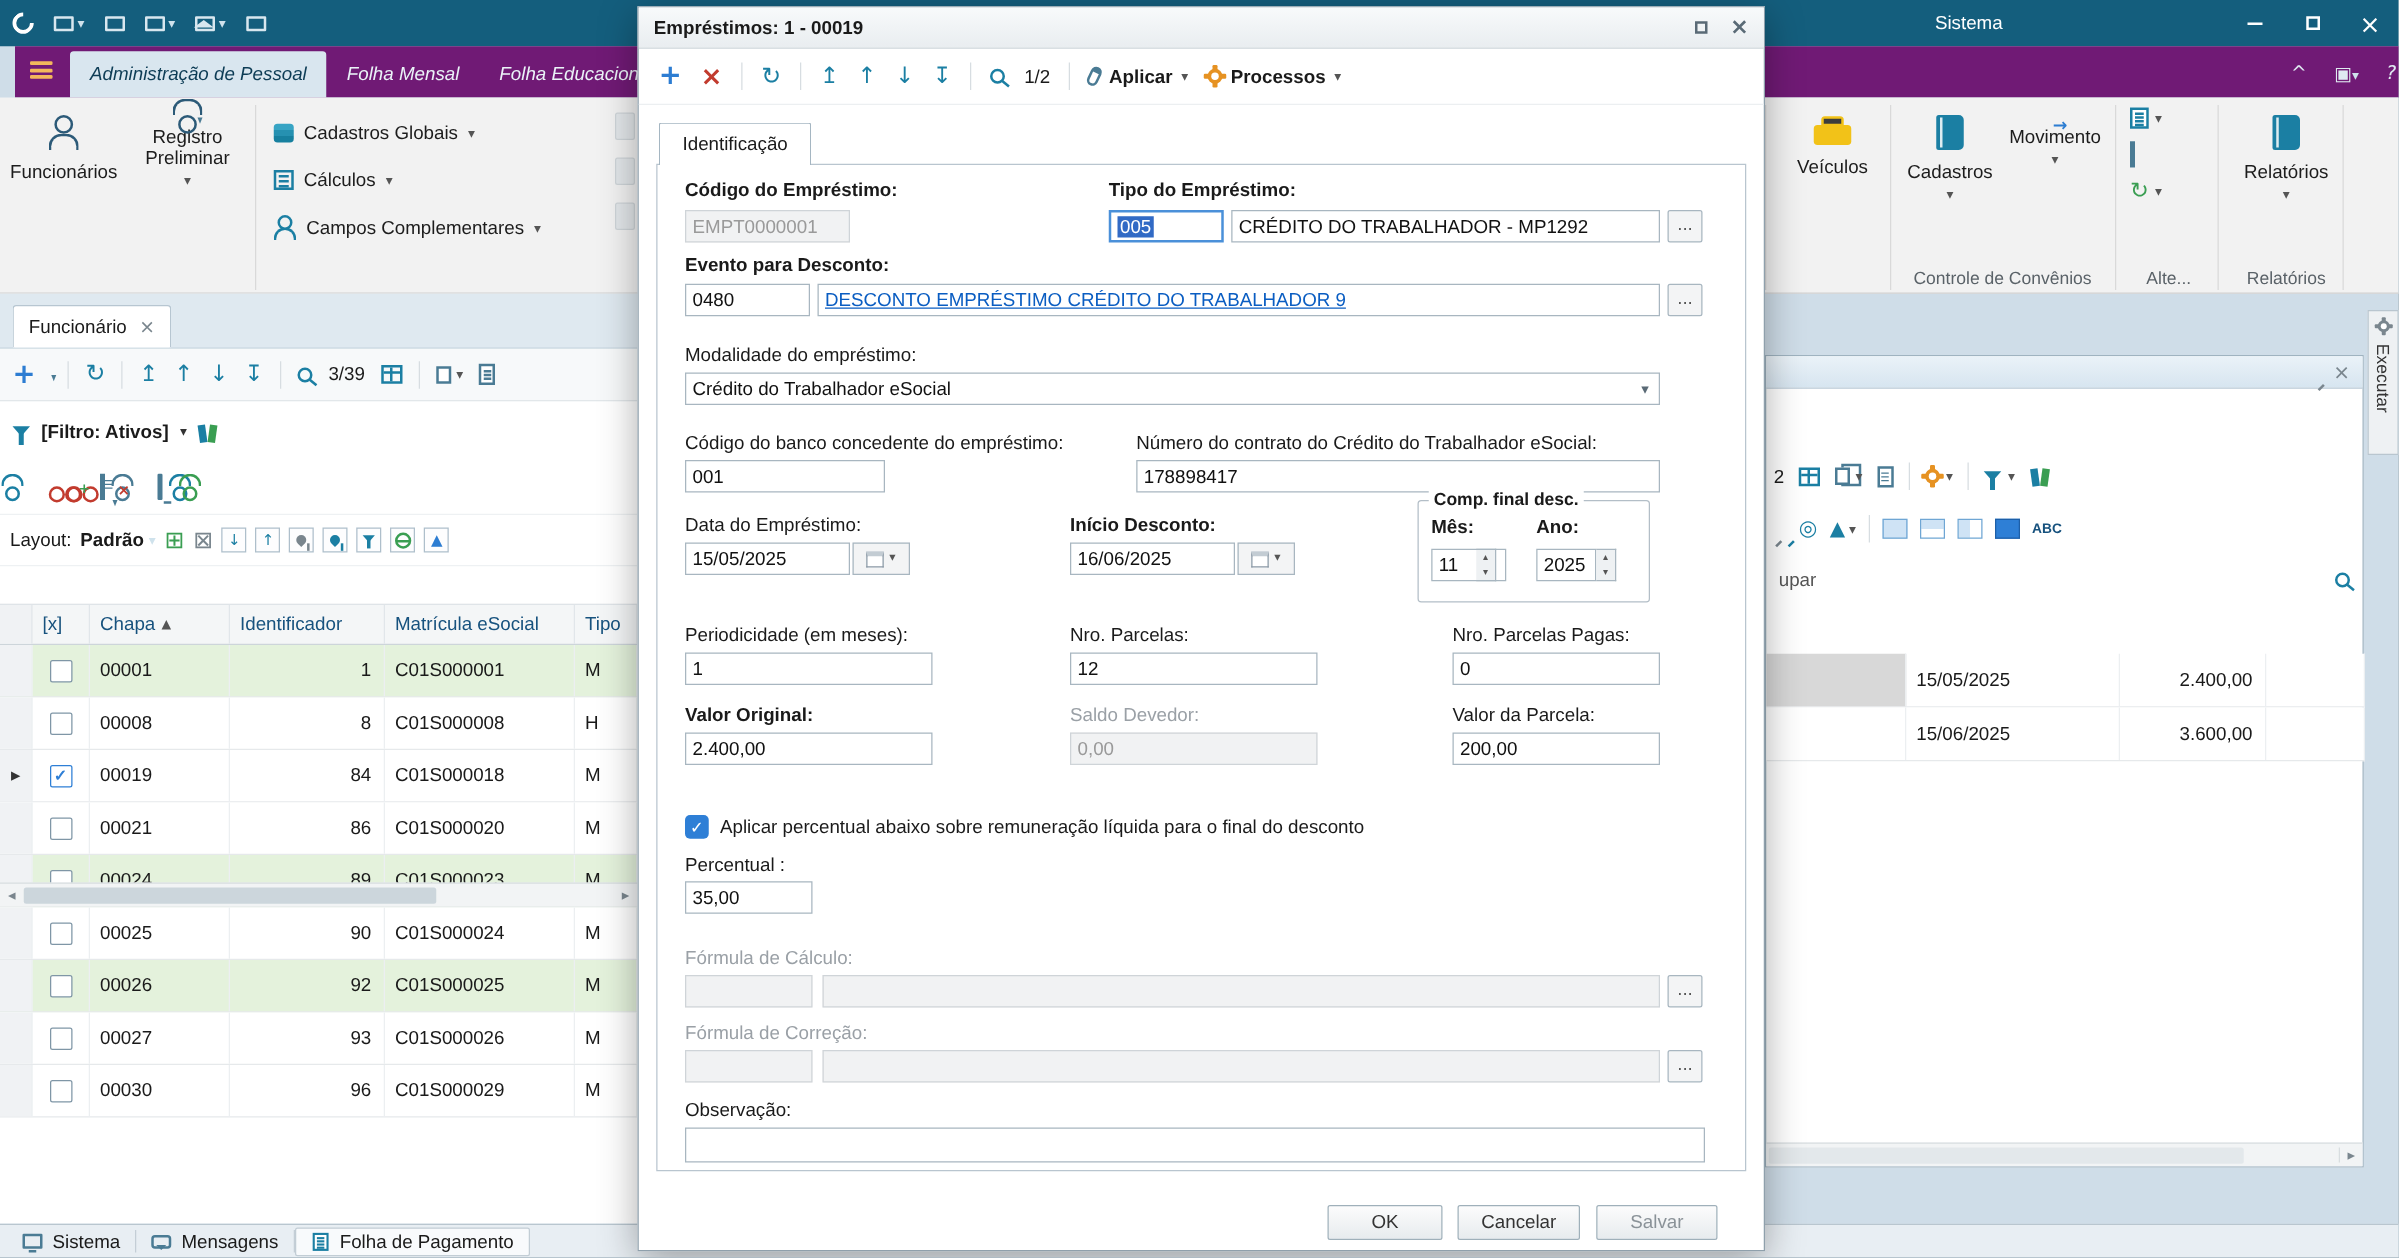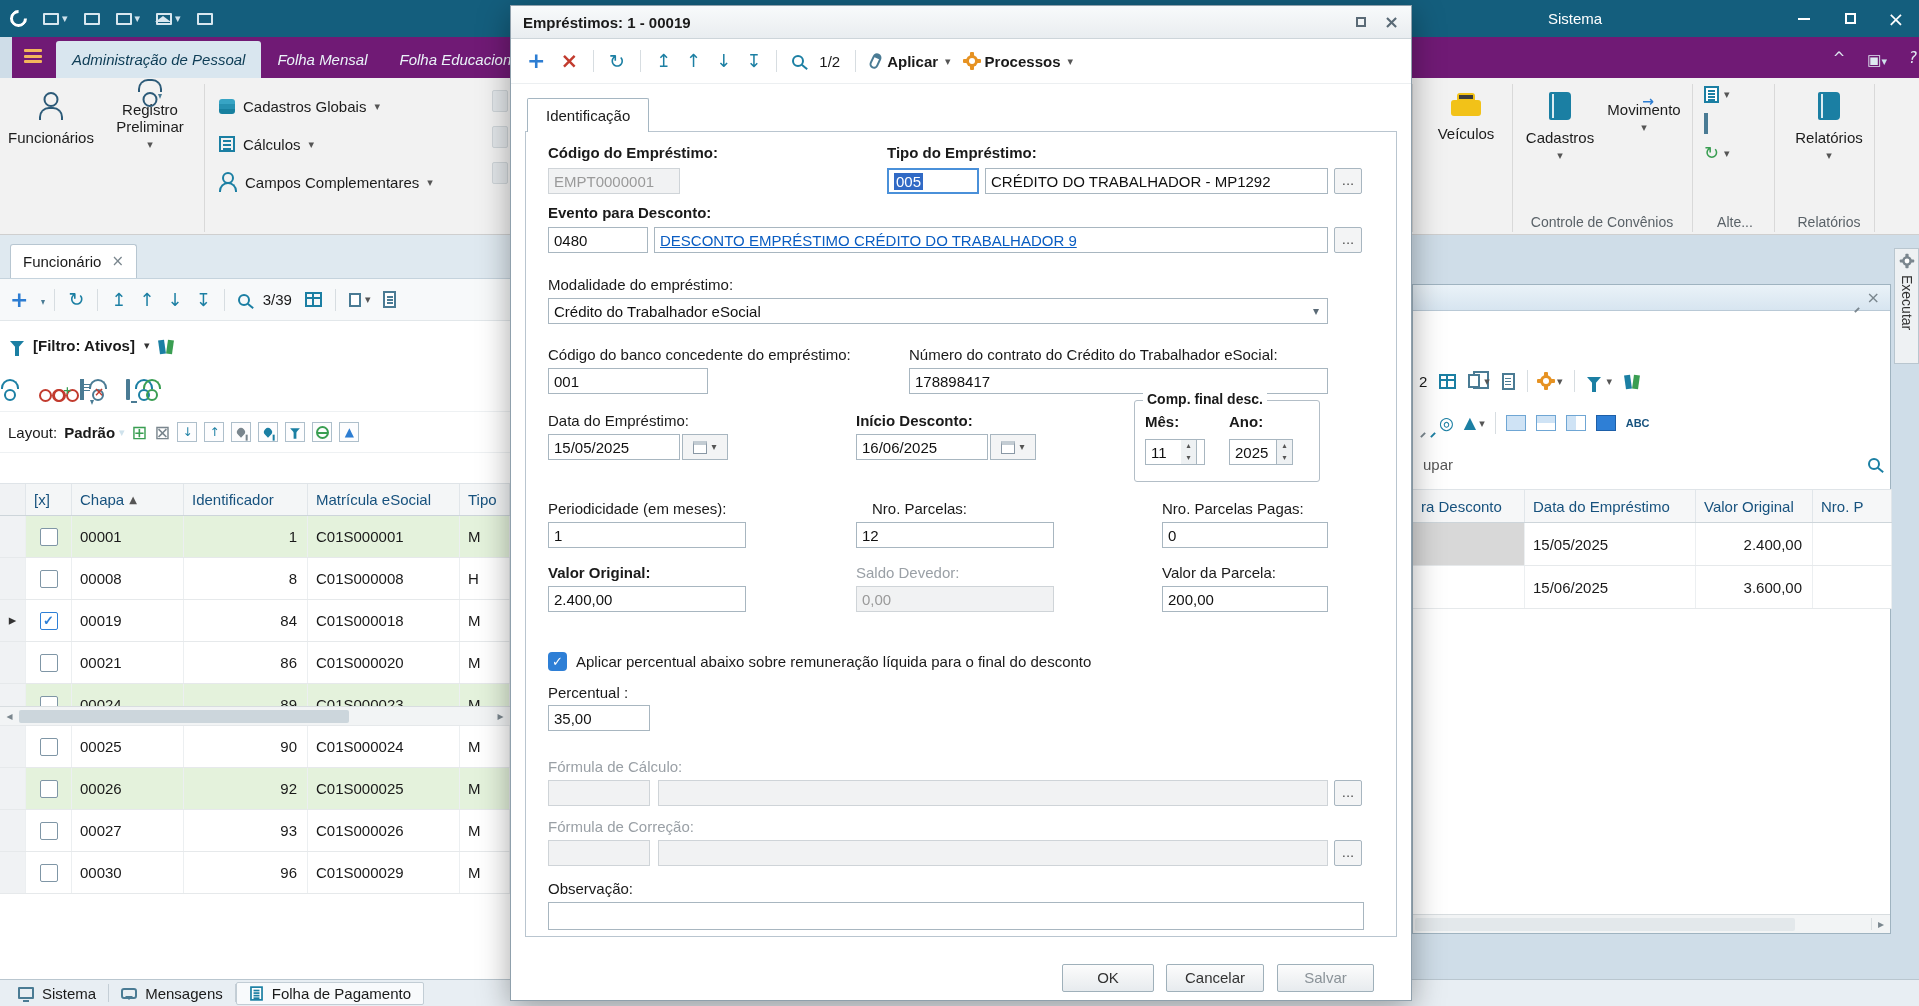--- a/index.html
+++ b/index.html
@@ -530,26 +530,20 @@
       <span class="lay4"></span>
       <span class="lay4 f2"></span>
       <span class="lay4 f3"></span>
       <span class="lay4 selon"></span>
       <span style="font-size:11px;font-weight:bold;color:#17527e;">ABC</span>
     </div>
     <div class="rp-group">
       <span>upar</span>
       <span class="mag" style="margin-left:auto"></span>
     </div>
-    <div class="rp-h">
-      <span class="c" style="width:112px">ra Desconto</span>
-      <span class="c" style="width:171px">Data do Empréstimo</span>
-      <span class="c" style="width:117px">Valor Original</span>
-      <span class="c" style="width:79px">Nro. P</span>
-    </div>
     <div class="rp-row" style="top:238px;">
       <span class="c" style="width:112px;background:#d8d8d8;"></span>
       <span class="c" style="width:171px">15/05/2025</span>
       <span class="c num" style="width:117px;justify-content:flex-end;padding-right:10px;">2.400,00</span>
       <span class="c" style="width:79px"></span>
     </div>
     <div class="rp-row" style="top:281px;">
       <span class="c" style="width:112px"></span>
       <span class="c" style="width:171px">15/06/2025</span>
       <span class="c num" style="width:117px;justify-content:flex-end;padding-right:10px;">3.600,00</span>
@@ -677,21 +671,21 @@
           </span>
         <input class="tb abs" style="left: 94px; top: 38px; width: 48px;" value="2025">
         <span class="spin abs" style="left:142px;top:38px">
             <b>▴</b>
             <b>▾</b>
           </span>
       </div>
 
       <span class="lbl abs" style="left:22px;top:368px">Periodicidade (em meses):</span>
       <input class="tb abs" style="left: 22px; top: 390px; width: 198px;" value="1">
-      <span class="lbl abs" style="left:346px;top:368px">Nro. Parcelas:</span>
+      <span class="lbl abs" style="left:330px;top:368px">Nro. Parcelas:</span>
       <input class="tb abs" style="left: 330px; top: 390px; width: 198px;" value="12">
       <span class="lbl abs" style="left:636px;top:368px">Nro. Parcelas Pagas:</span>
       <input class="tb abs" style="left: 636px; top: 390px; width: 166px;" value="0">
 
       <span class="lbl b abs" style="left:22px;top:432px">Valor Original:</span>
       <input class="tb abs" style="left: 22px; top: 454px; width: 198px;" value="2.400,00">
       <span class="lbl dim abs" style="left:330px;top:432px">Saldo Devedor:</span>
       <input class="tb dis abs" style="left: 330px; top: 454px; width: 198px;" value="0,00">
       <span class="lbl abs" style="left:636px;top:432px">Valor da Parcela:</span>
       <input class="tb abs" style="left: 636px; top: 454px; width: 166px;" value="200,00">

